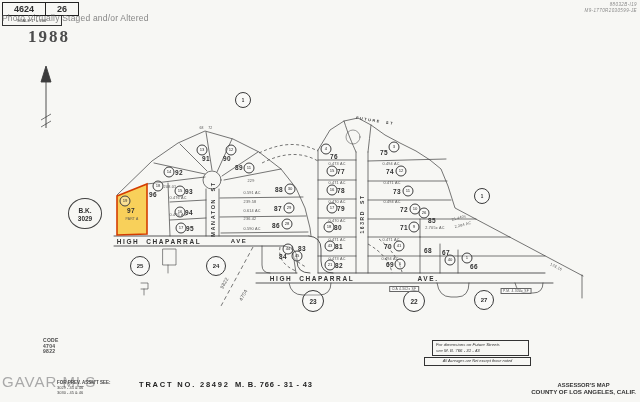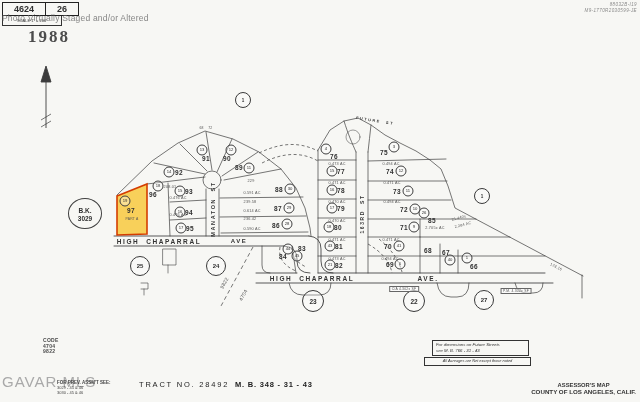--- a/index.html
+++ b/index.html
@@ -29,21 +29,21 @@
   .year-stamp{position:absolute;left:28px;top:27px;font-family:"Liberation Serif",serif;font-size:17px;
               font-weight:bold;letter-spacing:2px;color:#4c4c4c;}
   .scan-marks{position:absolute;right:3px;top:2px;text-align:right;font-size:4.5px;font-style:italic;
               color:#8a8a8a;letter-spacing:.4px;line-height:5.5px;}
   .code-block{position:absolute;left:43px;top:338px;font-size:5px;font-weight:bold;line-height:5.5px;
               color:#4a4a4a;letter-spacing:.3px;}
   .wm-mls{position:absolute;left:2px;top:373px;font-size:15px;font-weight:normal;letter-spacing:1px;
           color:#a9a9a9;}
   .prev-assmt{position:absolute;left:57px;top:380px;font-size:4.5px;font-weight:bold;color:#444;line-height:5px;}
   .prev-refs{font-size:4px;font-weight:normal;}
-  .tract{position:absolute;left:139px;top:380px;font-size:7.5px;font-weight:normal;letter-spacing:1.8px;color:#222;}
+  .tract{position:absolute;left:139px;top:380px;font-size:7.5px;font-weight:bold;letter-spacing:1.8px;color:#222;}
   .mbref{position:absolute;left:235px;top:380px;font-size:7.5px;font-weight:bold;letter-spacing:.8px;color:#222;}
   .assessor{position:absolute;right:4px;top:382px;text-align:center;color:#333;}
   .assessor .a1{font-size:5.8px;font-weight:bold;}
   .assessor .a2{font-size:6.2px;font-weight:bold;}
   .note-box1{position:absolute;left:432px;top:340px;width:97px;border:.8px solid #333;
              font-size:4.3px;font-style:italic;color:#333;line-height:6px;padding:1px 3px;box-sizing:border-box;}
   .note-box2{position:absolute;left:424px;top:357px;width:107px;border:.7px solid #333;
              font-size:3.9px;font-style:italic;color:#333;text-align:center;line-height:6.5px;box-sizing:border-box;}
 </style>
 </head>
@@ -243,19 +243,19 @@
     <div>4704</div>
     <div>9822</div>
   </div>
   <div class="wm-mls">GAVAR MLS</div>
   <div class="prev-assmt">
     <div>FOR PREV. ASSM'T SEE:</div>
     <div class="prev-refs">3029 - 45 &amp; 46</div>
     <div class="prev-refs">3030 - 45 &amp; 46</div>
   </div>
   <div class="tract">TRACT   NO. 28492</div>
-  <div class="mbref">M. B. 348 - 31 - 43</div>
+  <div class="mbref">M. B. 766 - 31 - 43</div>
   <div class="assessor">
     <div class="a1">ASSESSOR'S MAP</div>
     <div class="a2">COUNTY OF LOS ANGELES, CALIF.</div>
   </div>
 
 </div>
 
 </body></html>

